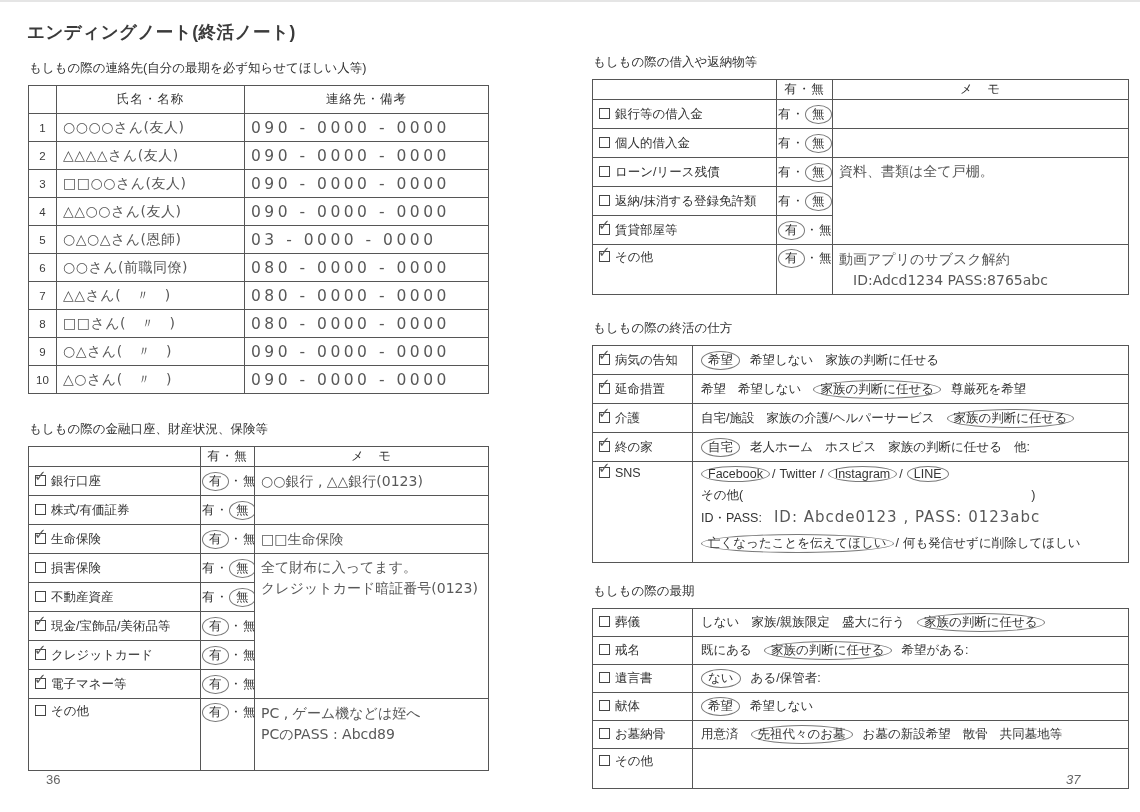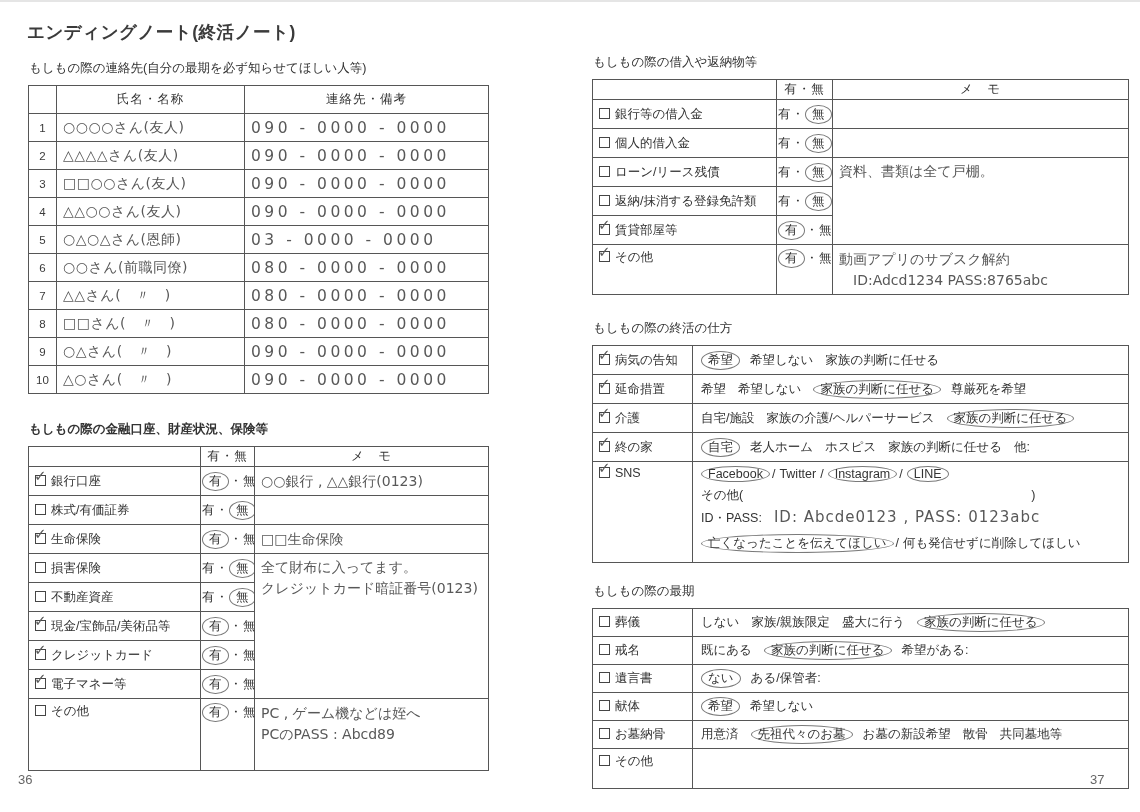--- a/index.html
+++ b/index.html
@@ -17,21 +17,21 @@
   .title {
     position:absolute; left:27px; top:20px;
     font-size:17.5px; font-weight:bold; color:#3b3b3b; letter-spacing:.5px;
   }
 
   .col { position:absolute; }
   #col-left  { left:28px;  top:60px; width:461px; }
   #col-right { left:592px; top:54px; width:537px; }
 
   .heading { font-size:12.5px; color:#333; margin:0 0 8px 1px; }
-  .mt-fin   { margin-top:27px;font-weight:bold; }
+  .mt-fin   { margin-top:27px; }
   .mt-wish  { margin-top:25px; }
   .mt-final { margin-top:20px; }
 
   table { border-collapse:collapse; width:100%; table-layout:fixed; }
   td, th {
     border:1.3px solid #565656;
     padding:1px 6px;
     font-size:12.5px; color:#333;
     overflow:hidden;
   }
@@ -82,22 +82,22 @@
 
   
   .sns-line { white-space:nowrap; font-size:12.5px; }
   .sns-line.l2 { margin-top:5px; }
   .sns-line.l3 { margin-top:4px; }
   .sns-line.l4 { margin-top:7px; }
   .paren-close { margin-left:288px; }
   .idpass-value { font-size:15px; letter-spacing:1px; margin-left:12px; }
 
   .pageno { position:absolute; font-size:13px; color:#666; }
-  #pn-left  { left:18px;  top:772px; }
-  #pn-right { left:1090px; top:772px; }
+  #pn-left  { left:46px;  top:772px; }
+  #pn-right { left:1066px; top:772px;font-style:italic; }
 </style>
 </head>
 <body>
 
 <div class="page">
   <div class="scan-edge"></div>
 
   <div class="title">エンディングノート(終活ノート)</div>
 
   <div id="col-left" class="col">

